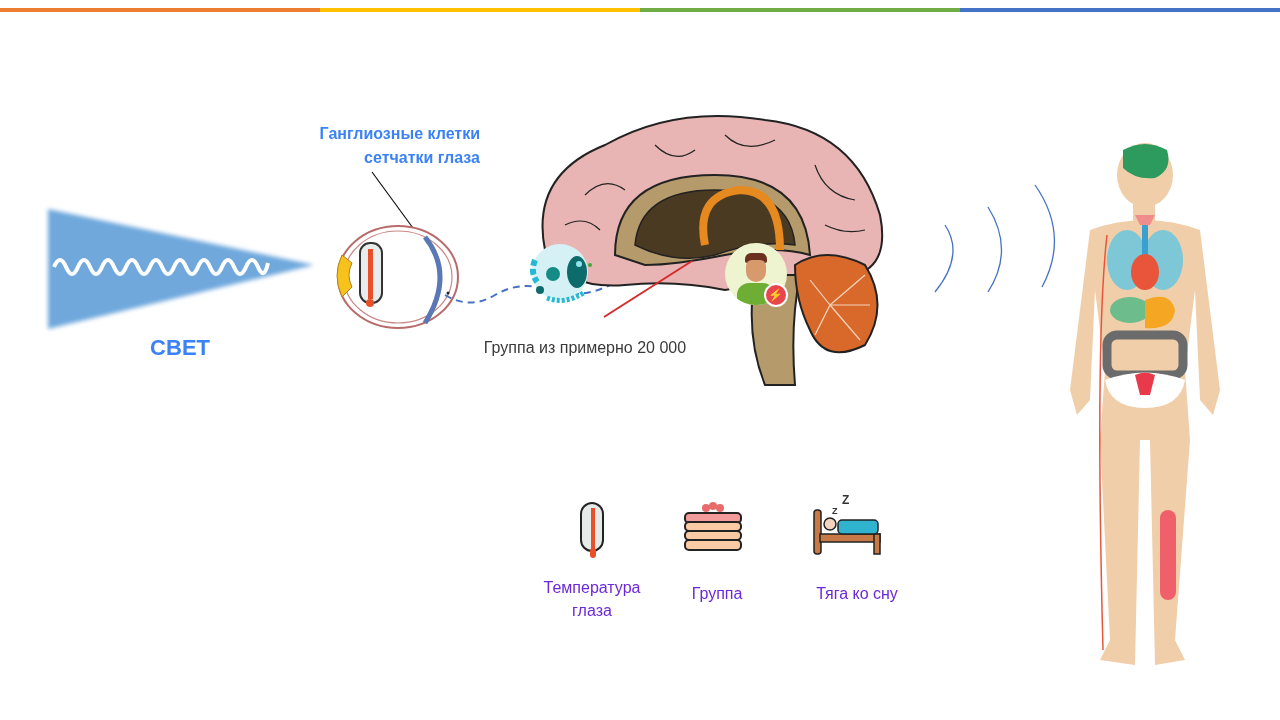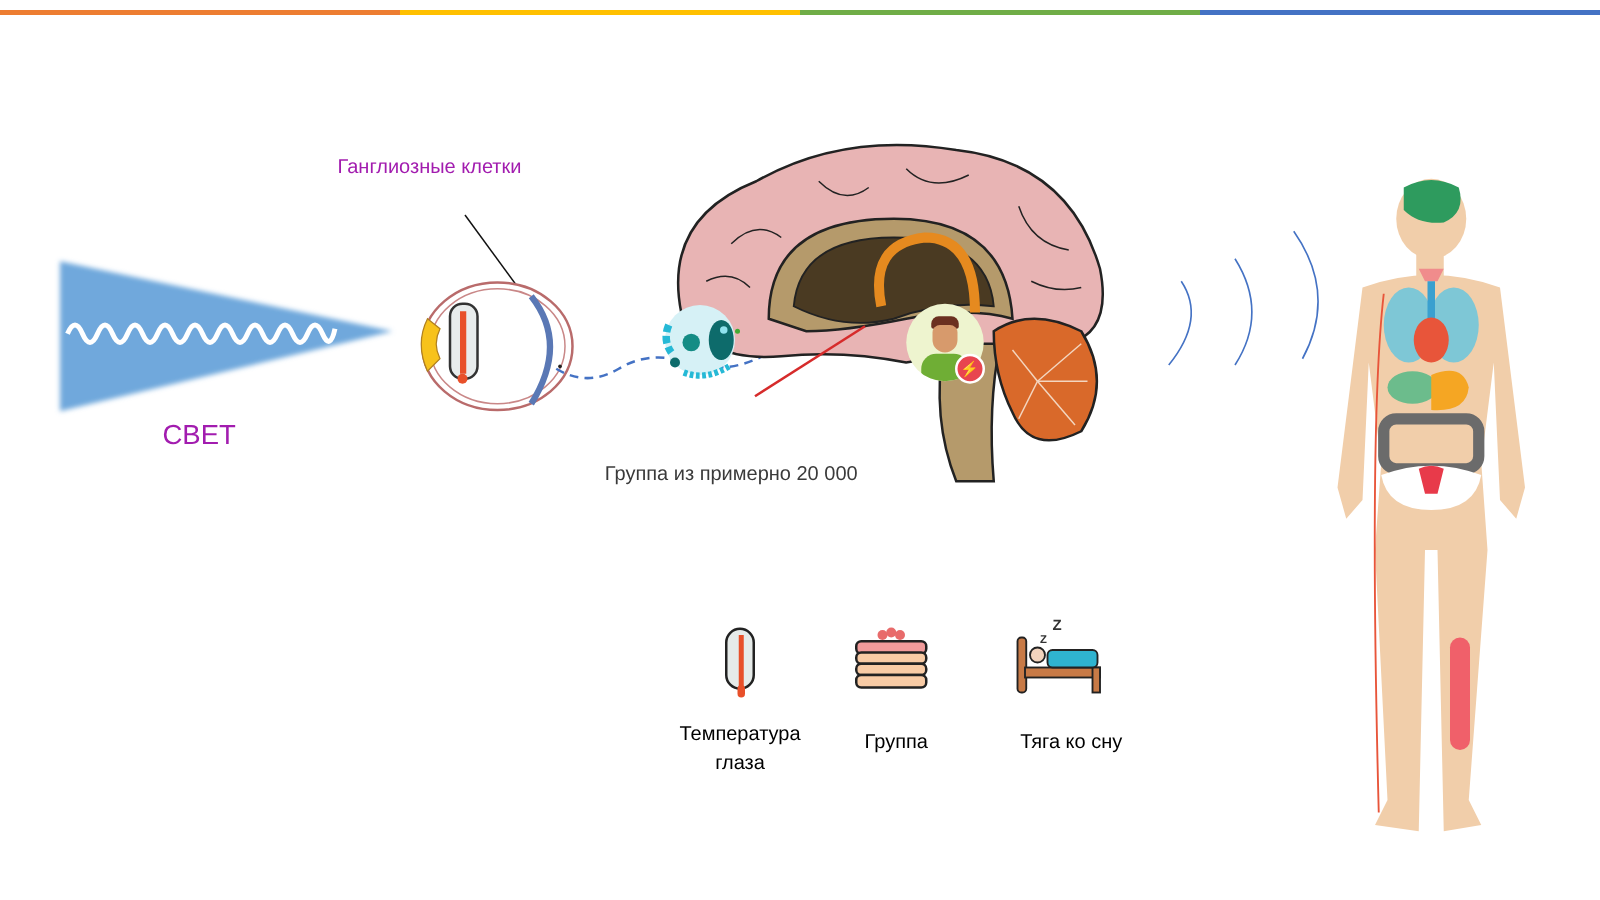--- a/index.html
+++ b/index.html
@@ -1,22 +1,22 @@
 <!DOCTYPE html>
 <html><head>
 <meta charset="utf-8">
 <style>
   html, body { margin:0; padding:0; }
   body { width:1280px; height:720px; background:#ffffff; position:relative; overflow:hidden; font-family:"Liberation Sans", sans-serif; }
   .topbar { position:absolute; left:0; top:8px; width:1280px; height:4px; display:flex; }
   .topbar div { flex:1; height:4px; }
   .abs { position:absolute; }
-  .label-bold { font-weight:normal; color:#a21caf; font-size:16px; text-align:left; line-height:24px; }
-  .label-light { color:#3a3a3a; font-size:16px; text-align:center;margin-top:32px; }
-  .icon-caption { color:#000000; font-size:16px; text-align:center; line-height:23px; }
+  .label-bold { font-weight:bold; color:#3b82f6; font-size:16px; text-align:right; line-height:24px; }
+  .label-light { color:#3a3a3a; font-size:16px; text-align:center; }
+  .icon-caption { color:#6d28d9; font-size:16px; text-align:center; line-height:23px; }
   svg { position:absolute; overflow:visible; }
 </style>
 </head>
 <body>
 
 <div class="topbar">
   <div style="background:#ED7D31"></div>
   <div style="background:#FFC000"></div>
   <div style="background:#70AD47"></div>
   <div style="background:#4472C4"></div>
@@ -28,20 +28,21 @@
         <feGaussianBlur stdDeviation="2"></feGaussianBlur>
       </filter>
   </defs>
   <polygon points="4,4 270,60 4,124" fill="#6FA8DC" filter="url(#blur1)"></polygon>
   <path d="M10,62 q6,-14 12,0 t12,0 t12,0 t12,0 t12,0 t12,0 t12,0 t12,0 t12,0 t12,0 t12,0 t12,0 t12,0 t12,0 t12,0 t12,0 t12,0 t10,-4" fill="none" stroke="#ffffff" stroke-width="4"></path>
 </svg>
 <div class="abs label-bold" style="left:130px;top:336px;width:80px;font-size:22px;">СВЕТ</div>
 
 <div class="abs label-bold" style="left:270px;top:122px;width:210px;">
   <div>Ганглиозные клетки</div>
+  <div>сетчатки глаза</div>
 </div>
 <svg style="left:370px;top:170px" width="70" height="90">
   <line x1="2" y1="2" x2="62" y2="84" stroke="#111" stroke-width="1.2"></line>
 </svg>
 
 <svg style="left:330px;top:225px" width="130" height="110" viewBox="0 0 130 110">
   <ellipse cx="68" cy="52" rx="60" ry="51" fill="#fff" stroke="#b96b6b" stroke-width="2"></ellipse>
   <ellipse cx="68" cy="52" rx="54" ry="46" fill="none" stroke="#c98787" stroke-width="1.2"></ellipse>
   <path d="M95,12 Q125,50 95,98" fill="none" stroke="#5a78b5" stroke-width="5"></path>
   <path d="M12,30 Q2,50 12,72 L22,62 Q16,50 22,38 Z" fill="#f7c21b" stroke="#b08020" stroke-width="1"></path>

